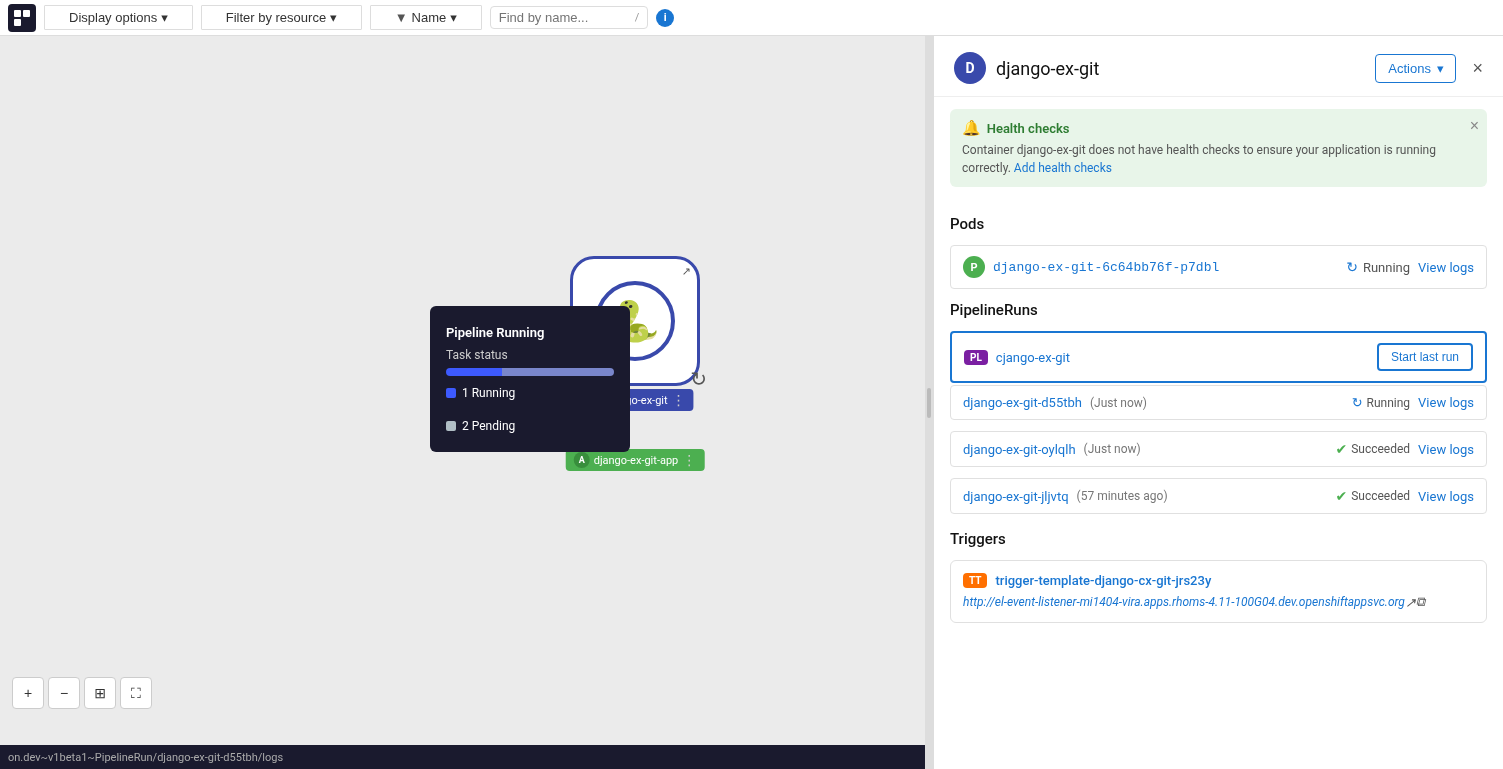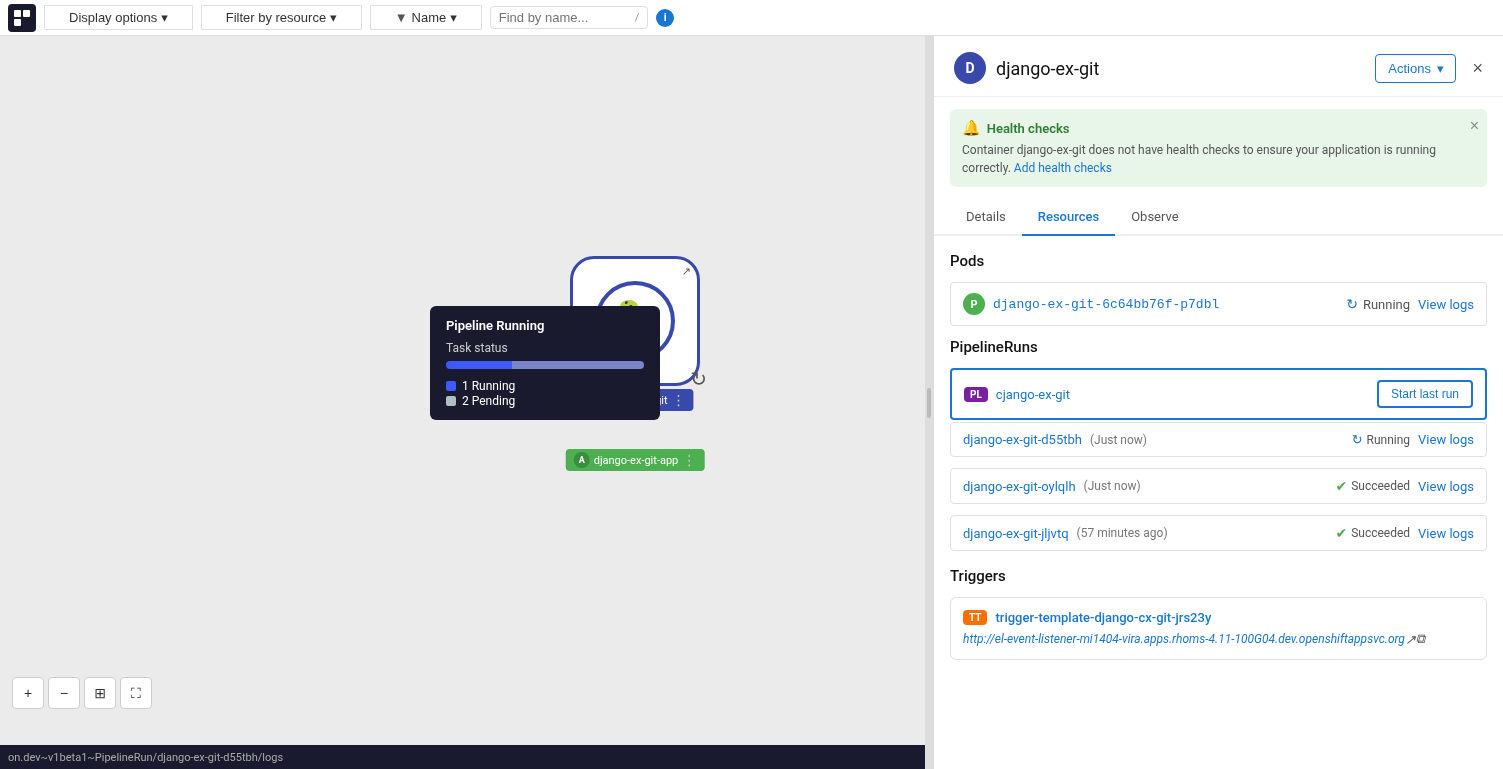--- a/index.html
+++ b/index.html
@@ -70,33 +70,33 @@
     }
 
     
     .pipeline-tooltip {
       position: absolute;
       top: 270px;
       left: 430px;
       background: #1a1a2e;
       color: white;
       border-radius: 6px;
-      padding: 12px 16px;
-      width: 230px;
+      padding: 19px 16px;
+      width: 200px;
       z-index: 10;
     }
     .pipeline-tooltip h4 { font-size: 13px; font-weight: 600; margin-bottom: 8px; }
     .pipeline-tooltip .task-status-label { font-size: 12px; color: #ccc; margin-bottom: 6px; }
     .progress-bar-container {
       display: flex; height: 8px; border-radius: 4px; overflow: hidden; margin-bottom: 10px;
     }
     .progress-running { background: #3d5afe; flex: 1; }
     .progress-pending { background: #7986cb; flex: 2; }
     .legend {
-      display: flex; flex-direction: column; gap: 1px; font-size: 12px;
+      display: flex; flex-direction: column; gap: 19px; font-size: 12px;
     }
     .legend-item { display: flex; align-items: center; gap: 6px; }
     .legend-dot-running { width: 10px; height: 10px; background: #3d5afe; border-radius: 2px; }
     .legend-dot-pending { width: 10px; height: 10px; background: #b0bec5; border-radius: 2px; }
 
     
     .node-area {
       position: absolute;
       top: 220px;
       left: 570px;
@@ -507,25 +507,20 @@
         <span class="bell-icon">🔔</span>
         <span>Health checks</span>
       </div>
       <p>
         <span>Container django-ex-git does not have health checks to ensure your application is running correctly.</span>
         <a href="#">Add health checks</a>
       </p>
       <button class="health-banner-close">×</button>
     </div>
 
-    <div class="tabs">
-      <div class="tab">Details</div>
-      <div class="tab active">Resources</div>
-      <div class="tab">Observe</div>
-    </div>
 
     <div class="panel-content">
 
       <div class="section-title">Pods</div>
       <div class="pods-row">
         <div class="pod-icon">P</div>
         <span class="pod-name">django-ex-git-6c64bb76f-p7dbl</span>
         <div class="running-status">
           <span class="running-icon">↻</span>
           <span>Running</span>

